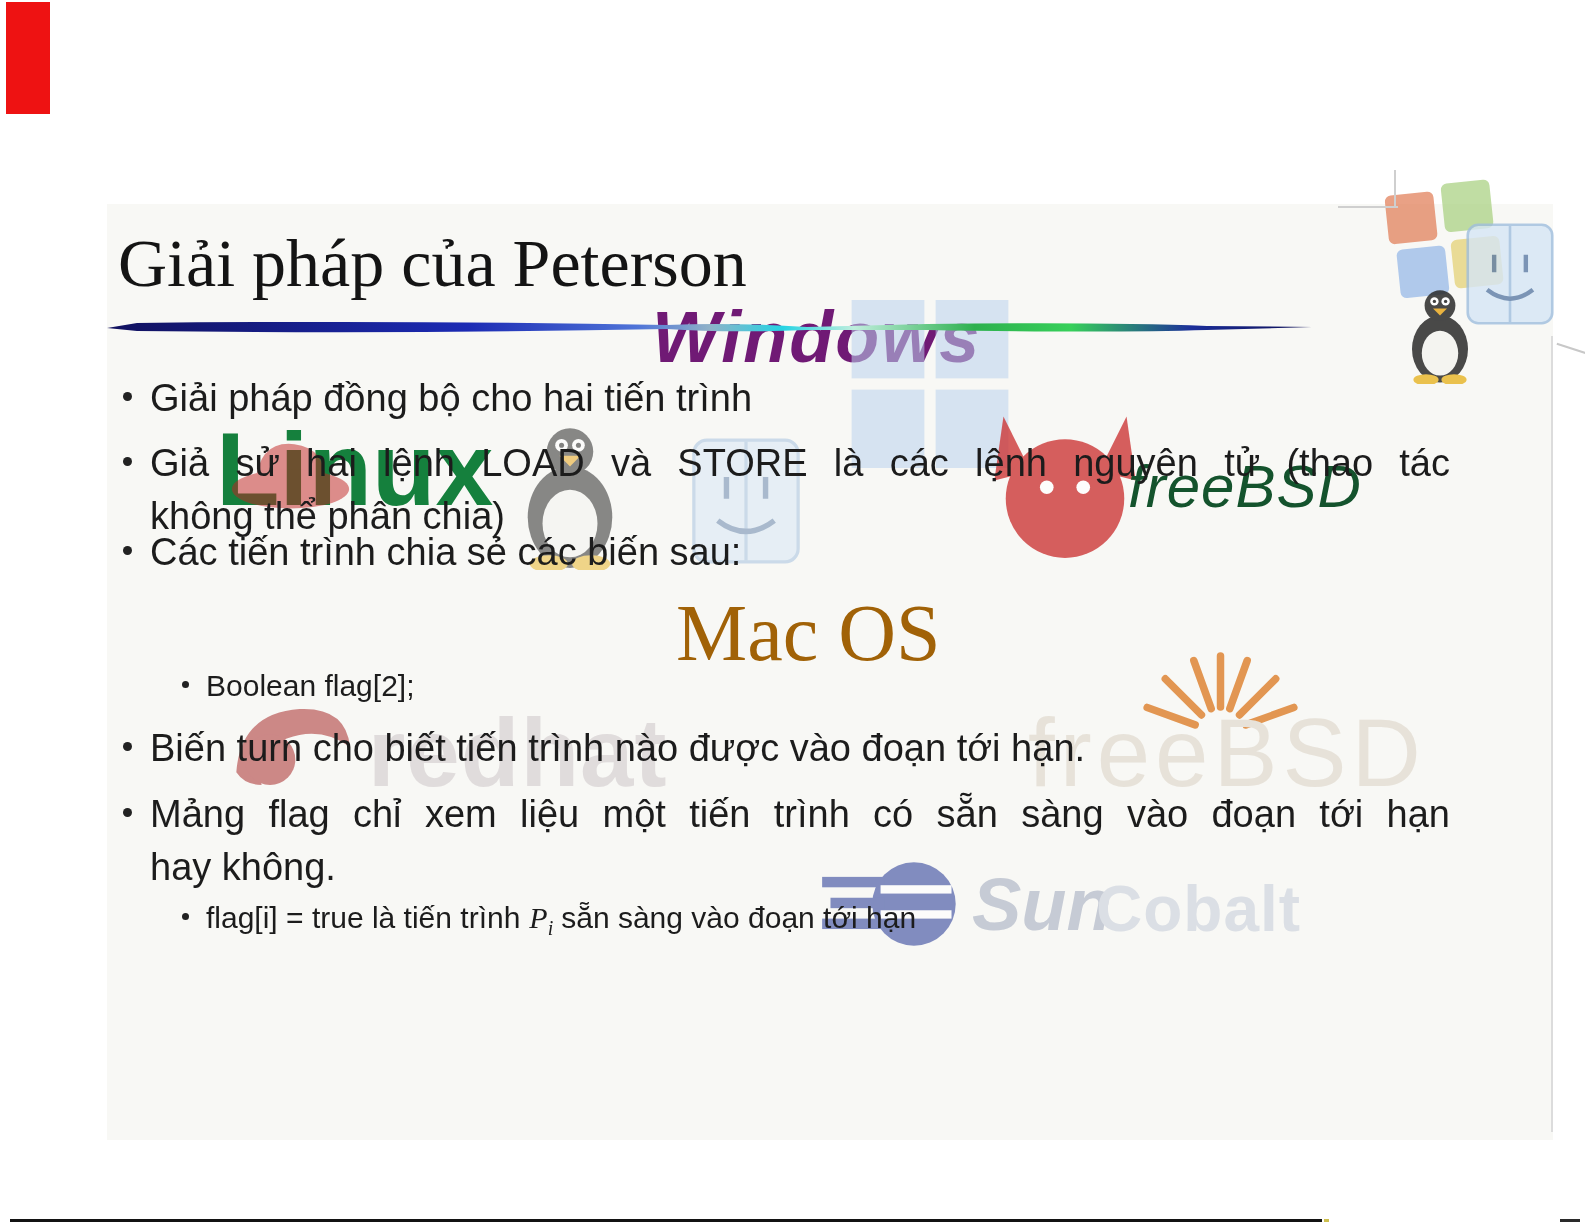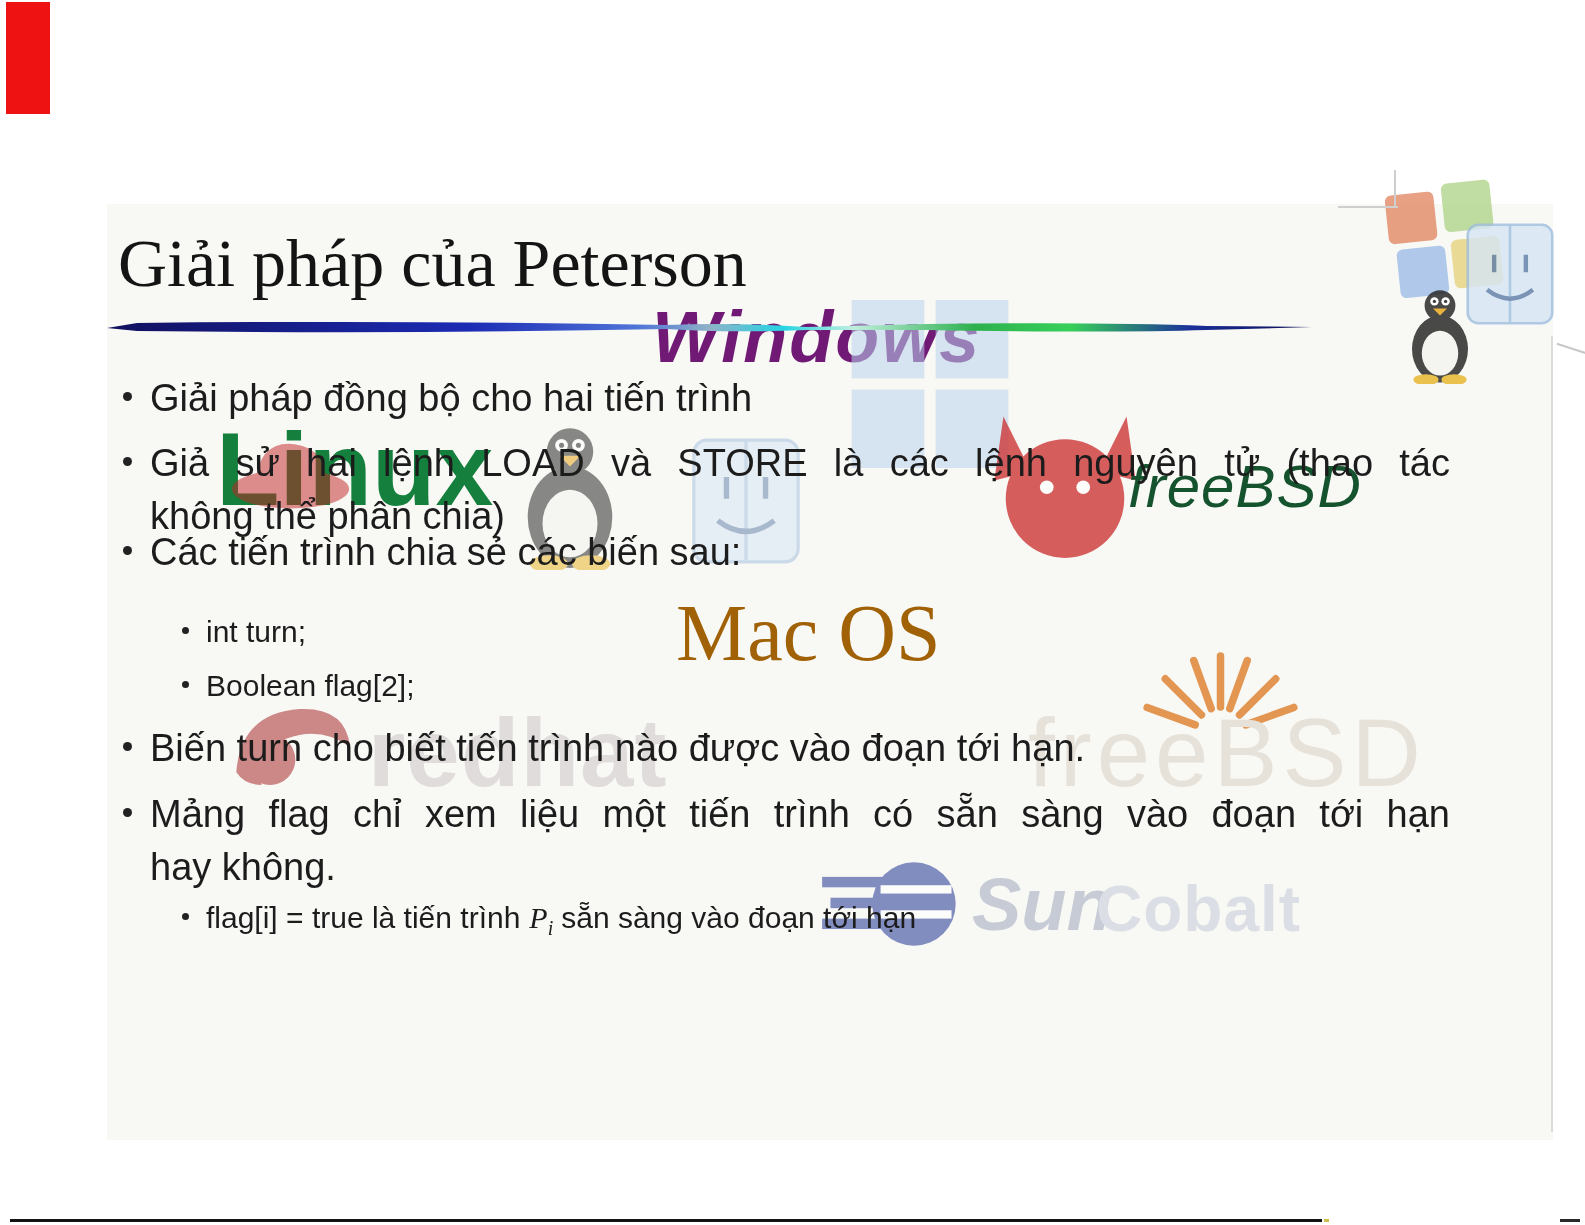--- a/index.html
+++ b/index.html
@@ -187,26 +187,20 @@
     </div>
   </div>
 
   <div class="brow l1" style="top:526px">
     <span class="dot"></span>
     <div class="btxt">
         <div>Các tiến trình chia sẻ các biến sau:</div>
       </div>
   </div>
 
-  <div class="brow l2" style="top:612px">
-    <span class="dot"></span>
-    <div class="btxt">
-        <div>int turn;</div>
-      </div>
-  </div>
 
   <div class="brow l2" style="top:666px">
     <span class="dot"></span>
     <div class="btxt">
         <div>Boolean flag[2];</div>
       </div>
   </div>
 
   <div class="brow l1" style="top:722px">
     <span class="dot"></span>

